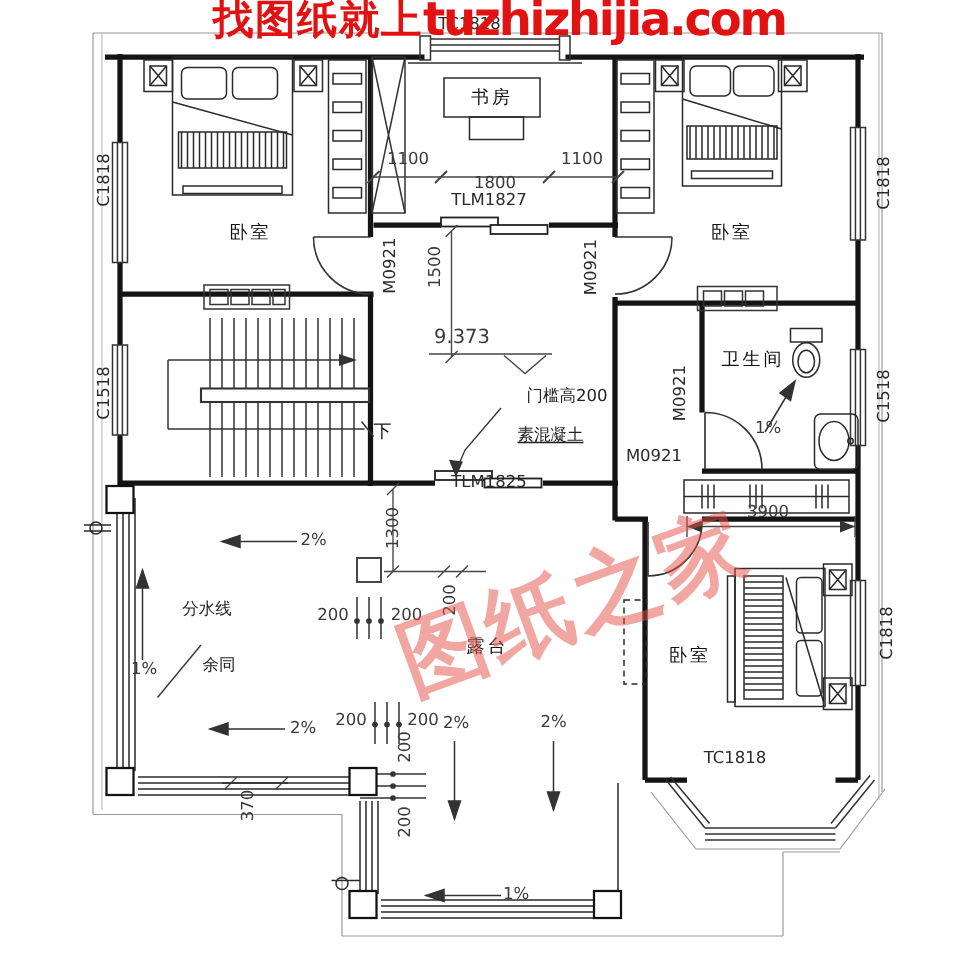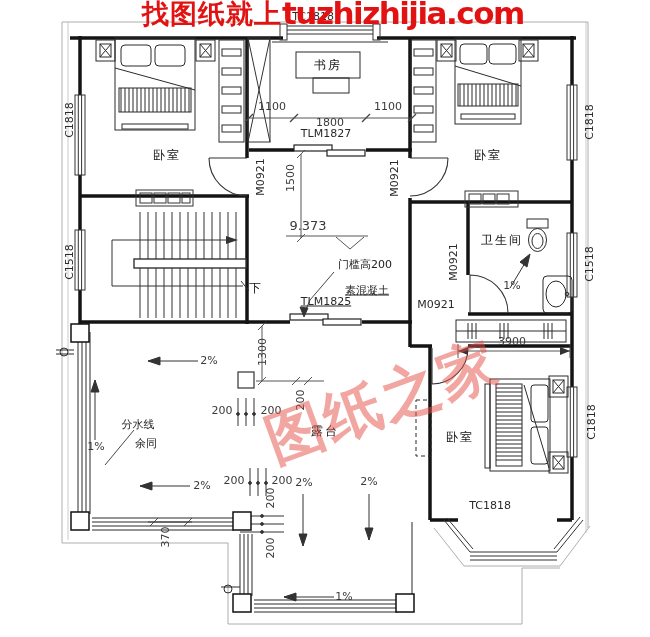--- a/index.html
+++ b/index.html
@@ -273,21 +273,21 @@
   <span class="lbl room" style="left:328px;top:65px;text-align:center;">书房</span>
   <span class="lbl room" style="left:488px;top:155px;">卧室</span>
   <span class="lbl room" style="left:502px;top:240px;">卫生间</span>
   <span class="lbl room" style="left:460px;top:437px;">卧室</span>
   <span class="lbl room" style="left:325px;top:431px;">露台</span>
   <span class="lbl room" style="left:256px;top:288px;">下</span>
 
   <span class="lbl code" style="left:313px;top:16px;">TC1818</span>
   <span class="lbl code" style="left:490px;top:505px;">TC1818</span>
   <span class="lbl code" style="left:326px;top:133px;">TLM1827</span>
-  <span class="lbl code" style="left:326px;top:301px;text-decoration:underline;">TLM1825</span>
+  <span class="lbl code" style="left:326px;top:321px;">TLM1825</span>
   <span class="lbl code v" style="left:69px;top:120px;">C1818</span>
   <span class="lbl code v" style="left:69px;top:262px;">C1518</span>
   <span class="lbl code v" style="left:589px;top:122px;">C1818</span>
   <span class="lbl code v" style="left:589px;top:264px;">C1518</span>
   <span class="lbl code v" style="left:591px;top:422px;">C1818</span>
   <span class="lbl code v" style="left:260px;top:177px;">M0921</span>
   <span class="lbl code v" style="left:394px;top:178px;">M0921</span>
   <span class="lbl code v" style="left:453px;top:262px;">M0921</span>
   <span class="lbl code" style="left:436px;top:304px;">M0921</span>
 
@@ -308,23 +308,23 @@
   <span class="lbl dim v" style="left:165px;top:537px;">370</span>
 
   <span class="lbl dim" style="left:209px;top:360px;">2%</span>
   <span class="lbl dim" style="left:202px;top:485px;">2%</span>
   <span class="lbl dim" style="left:304px;top:482px;">2%</span>
   <span class="lbl dim" style="left:369px;top:481px;">2%</span>
   <span class="lbl dim" style="left:96px;top:446px;">1%</span>
   <span class="lbl dim" style="left:512px;top:285px;">1%</span>
   <span class="lbl dim" style="left:344px;top:596px;">1%</span>
 
-  <span class="lbl note" style="left:365px;top:264px;">门槛高200</span>
+  <span class="lbl note" style="left:378px;top:264px;">门槛高200</span>
   <span class="lbl note" style="left:367px;top:290px;text-decoration:underline;">素混凝土</span>
-  <span class="lbl note" style="left:138px;top:424px;">分水线</span>
+  <span class="lbl note" style="left:138px;top:406px;">分水线</span>
   <span class="lbl note" style="left:146px;top:443px;">余同</span>
 
   <div id="wm-top">
     <span class="wm-cn">找图纸就上</span>
       <span class="wm-en">tuzhizhijia.com</span>
   </div>
   <div id="wm-stamp">图纸之家</div>
 
 </div>
 

